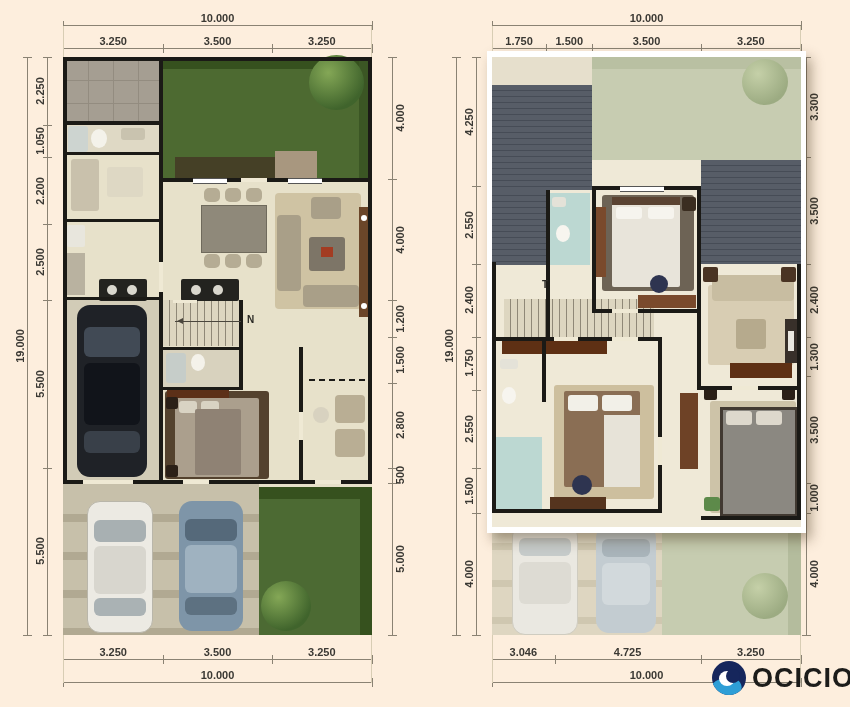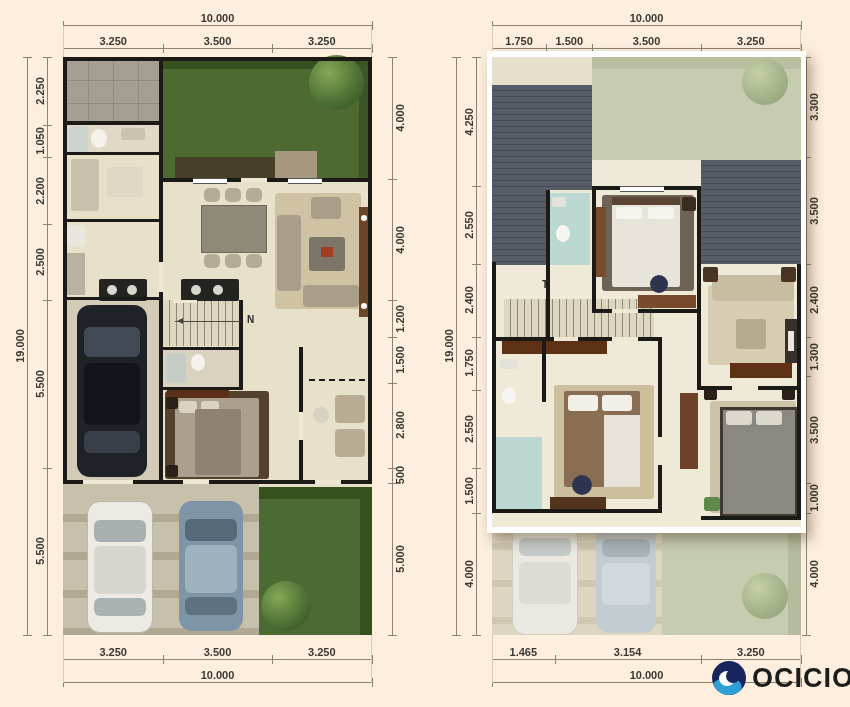--- a/index.html
+++ b/index.html
@@ -187,22 +187,22 @@
       <div class="dim-label" style="top: 372.658px;">3.500</div>
       <div class="dim-label" style="top: 441.105px;">1.000</div>
       <div class="dim-label" style="top: 517.158px;">4.000</div>
     </div>
   <div class="dim-chain h" style="left:492px;top:644px;width:309px">
       <div class="dim-line"></div>
       <div class="dim-tick" style="left: 0px;"></div>
       <div class="dim-tick" style="left: 62.5725px;"></div>
       <div class="dim-tick" style="left: 208.575px;"></div>
       <div class="dim-tick" style="left: 309px;"></div>
-      <div class="dim-label" style="left: 31.2862px;">1.465</div>
-      <div class="dim-label" style="left: 135.574px;">3.154</div>
+      <div class="dim-label" style="left: 31.2862px;">3.046</div>
+      <div class="dim-label" style="left: 135.574px;">4.725</div>
       <div class="dim-label" style="left: 258.788px;">3.250</div>
     </div>
   <div class="dim-chain h" style="left:492px;top:667px;width:309px">
       <div class="dim-line"></div>
       <div class="dim-tick" style="left: 0px;"></div>
       <div class="dim-tick" style="left: 309px;"></div>
       <div class="dim-label" style="left: 154.5px;">10.000</div>
     </div>
   <div class="ext" style="left:492px;top:26px;width:1px;height:31px"></div>
   <div class="ext" style="left:800px;top:26px;width:1px;height:31px"></div>

